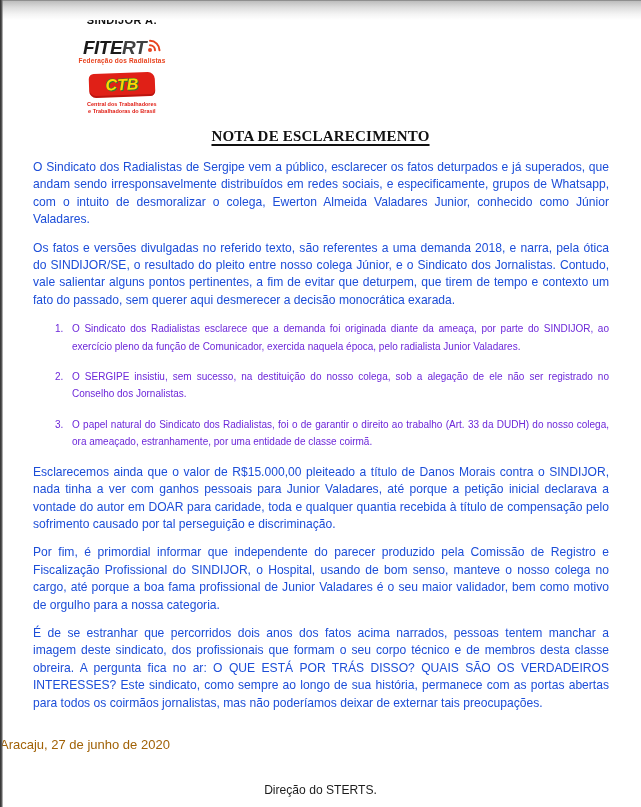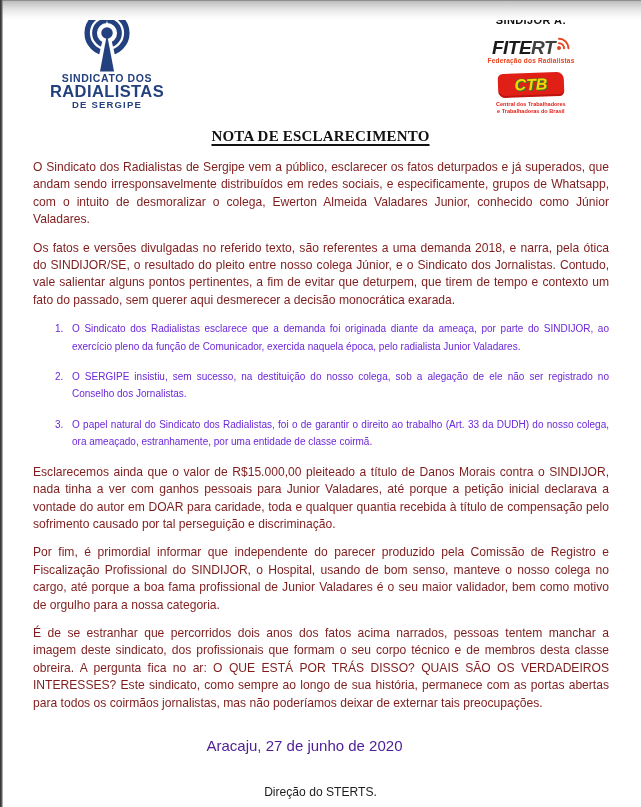--- a/index.html
+++ b/index.html
@@ -31,21 +31,21 @@
   .union-logo { width: 130px; text-align: center; }
   .union-logo svg { display: block; margin: 0 auto; }
   .union-line1 { font-size: 10.5px; font-weight: 700; color: #24417F; letter-spacing: 0.6px; margin-top: -2px; }
   .union-line2 { font-size: 16.5px; font-weight: 800; color: #24417F; letter-spacing: 0.4px; line-height: 15px; }
   .union-line3 { font-size: 9.5px; font-weight: 700; color: #24417F; letter-spacing: 1.2px; }
 
   .affiliations { width: 160px; display: flex; flex-direction: column; align-items: center; padding-top: 4px; }
   .filiado { font-size: 11px; font-weight: 700; color: #111; letter-spacing: 0.4px; margin-bottom: 13px; }
 
   .fitert { text-align: center; margin-bottom: 9px; }
-  .fitert-row { display: flex; align-items: center; justify-content: center; }
+  .fitert-row { display: flex; align-items: flex-end; justify-content: center; }
   .fitert-word { font-size: 19px; font-weight: 800; font-style: italic; letter-spacing: -0.5px; line-height: 18px; }
   .fitert-black { color: #1a1a1a; }
   .fitert-red { color: #404040; }
   .fitert-signal { margin-left: 1px; margin-top: -4px; }
   .fitert-sub { font-size: 6.5px; font-weight: 700; color: #E8431F; margin-top: 0px; letter-spacing: 0.2px; }
 
   .ctb { text-align: center; }
   .ctb-banner {
     width: 66px; height: 24px; margin: 0 auto;
     background: #E02017;
@@ -70,69 +70,55 @@
     text-decoration: underline;
     text-underline-offset: 3px;
     text-decoration-thickness: 1.5px;
     font-family: Liberation Serif, serif;
   }
   .doc-body { margin: 14px 32px 0 33px; }
   .doc-body p {
     font-size: 12.1px; line-height: 17.4px;
     text-align: justify;
     margin-bottom: 11px;
-    color: #7f1d1d;
+    color: #1d4ed8;
   }
   ol.points { list-style: none; counter-reset: item; margin: 3px 0 11px 0; }
   ol.points li {
     counter-increment: item;
     position: relative;
     padding-left: 39px;
     font-size: 10px; line-height: 17.4px;
     text-align: justify;
     margin-bottom: 13px;
     color: #6d28d9;
   }
   ol.points li::before {
     content: counter(item) ".";
     position: absolute; left: 22px; top: 0;
   }
   .date-line {
     margin: 25px 32px 0 0;
-    text-align: center;
-    font-size: 15px; color: #4c1d95;
+    text-align: left;
+    font-size: 13px; color: #a16207;
   }
   .signature-line {
     margin-top: 31px;
     text-align: center;
     font-size: 12.1px; color: #1d1d1d;
   }
 </style>
 </head>
 <body>
 
 <div class="edge-left"></div>
 <div class="top-shade"></div>
 
 <div class="header">
 
-  <div class="union-logo">
-    <span>
-      <svg width="70" height="64" viewBox="0 0 100 100" aria-hidden="true">
-        <circle cx="50" cy="36" r="31" fill="none" stroke="#24417F" stroke-width="8.5"></circle>
-        <circle cx="50" cy="36" r="19.5" fill="none" stroke="#24417F" stroke-width="7.5"></circle>
-        <polygon points="50,16 31,100 69,100" fill="#ffffff"></polygon>
-        <circle cx="50" cy="36" r="9" fill="#24417F"></circle>
-        <polygon points="50,38 39,96 61,96" fill="#24417F"></polygon>
-      </svg>
-    </span>
-    <div class="union-line1">SINDICATO DOS</div>
-    <div class="union-line2">RADIALISTAS</div>
-    <div class="union-line3">DE SERGIPE</div>
-  </div>
 
   <div class="affiliations">
     <div class="filiado">SINDIJOR A:</div>
 
     <div class="fitert">
       <div class="fitert-row">
         <span class="fitert-word fitert-black">FITE</span>
           <span class="fitert-word fitert-red">RT</span>
         <span class="fitert-signal">
           <svg width="14" height="14" viewBox="0 0 14 14" aria-hidden="true">

